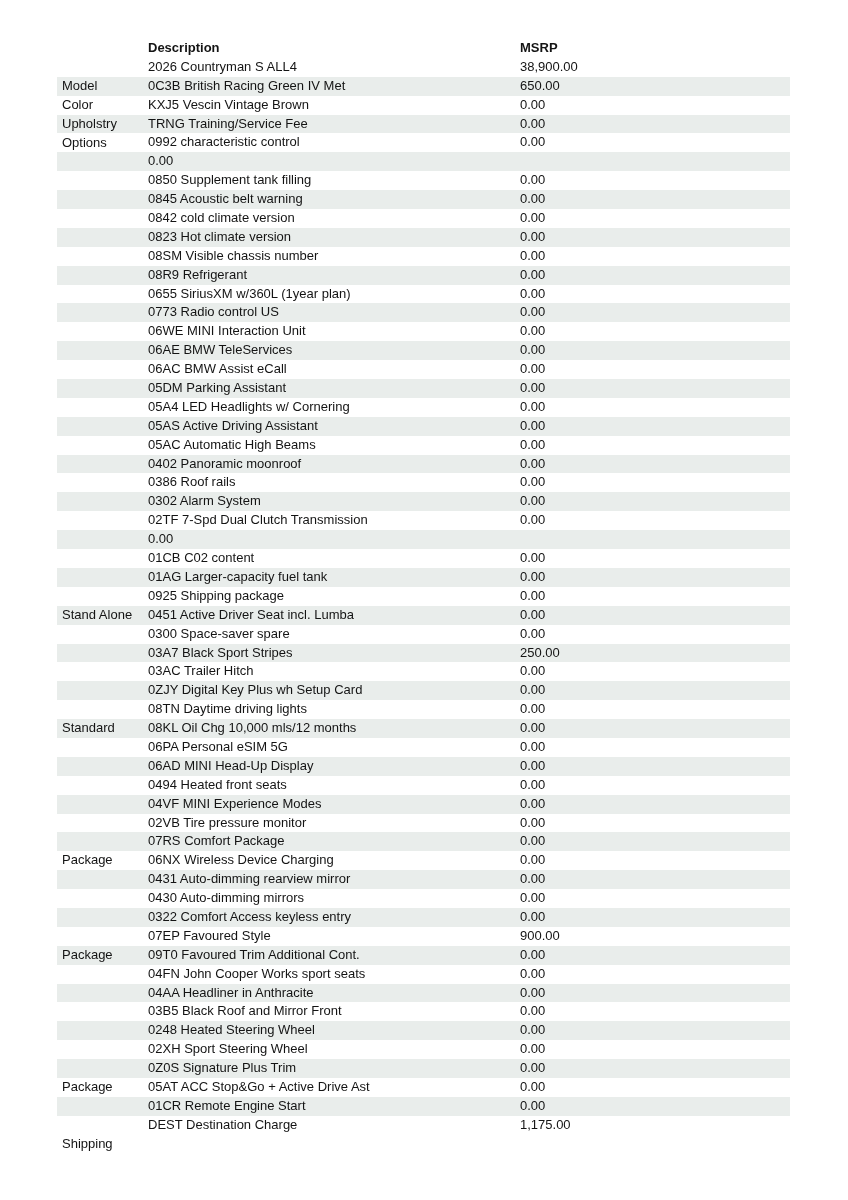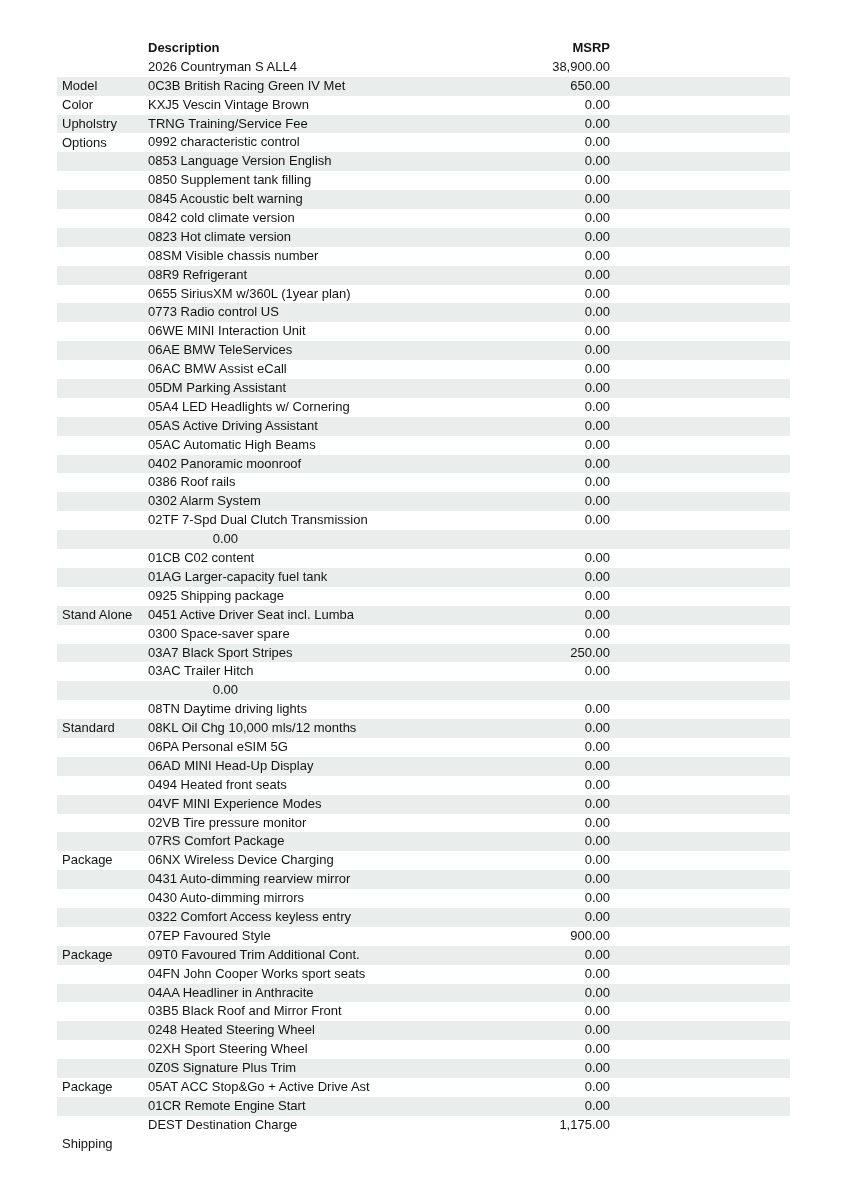--- a/index.html
+++ b/index.html
@@ -29,21 +29,21 @@
   .row {
     display: flex;
     align-items: center;
     height: 18.9px;
   }
   .header-row { font-weight: bold; }
   #table-body .row:nth-child(even) { background: #e9edeb; }
   .cell { white-space: nowrap; overflow: visible; line-height: 18.9px; }
   .cell.cat  { width: 91px; padding-left: 5px; flex: 0 0 auto; margin-top: 38px; }
   .cell.desc { width: 372px; flex: 0 0 auto; }
-  .cell.msrp { width: 90px; text-align: right; flex: 0 0 auto; }
+  .cell.msrp { width: 90px; text-align: left; flex: 0 0 auto; }
   .spacer { flex: 1 1 auto; }
 </style>
 </head>
 <body>
 
 <div class="page">
   <div class="table">
     <div class="row header-row">
       <div class="cell cat"></div>
       <div class="cell desc">Description</div>
@@ -81,21 +81,20 @@
 
   <div class="row">
     <div class="cell cat"></div>
     <div class="cell desc">0992 characteristic control</div>
     <div class="cell msrp">0.00</div>
     <div class="spacer"></div>
   </div>
 
   <div class="row">
     <div class="cell cat"></div>
-    <div class="cell desc">0853 Language Version English</div>
     <div class="cell msrp">0.00</div>
     <div class="spacer"></div>
   </div>
 
   <div class="row">
     <div class="cell cat"></div>
     <div class="cell desc">0850 Supplement tank filling</div>
     <div class="cell msrp">0.00</div>
     <div class="spacer"></div>
   </div>
@@ -277,20 +276,21 @@
 
   <div class="row">
     <div class="cell cat"></div>
     <div class="cell desc">03AC Trailer Hitch</div>
     <div class="cell msrp">0.00</div>
     <div class="spacer"></div>
   </div>
 
   <div class="row">
     <div class="cell cat"></div>
+    <div class="cell desc">0ZJY Digital Key Plus wh Setup Card</div>
     <div class="cell msrp">0.00</div>
     <div class="spacer"></div>
   </div>
 
   <div class="row">
     <div class="cell cat">Standard</div>
     <div class="cell desc">08TN Daytime driving lights</div>
     <div class="cell msrp">0.00</div>
     <div class="spacer"></div>
   </div>

